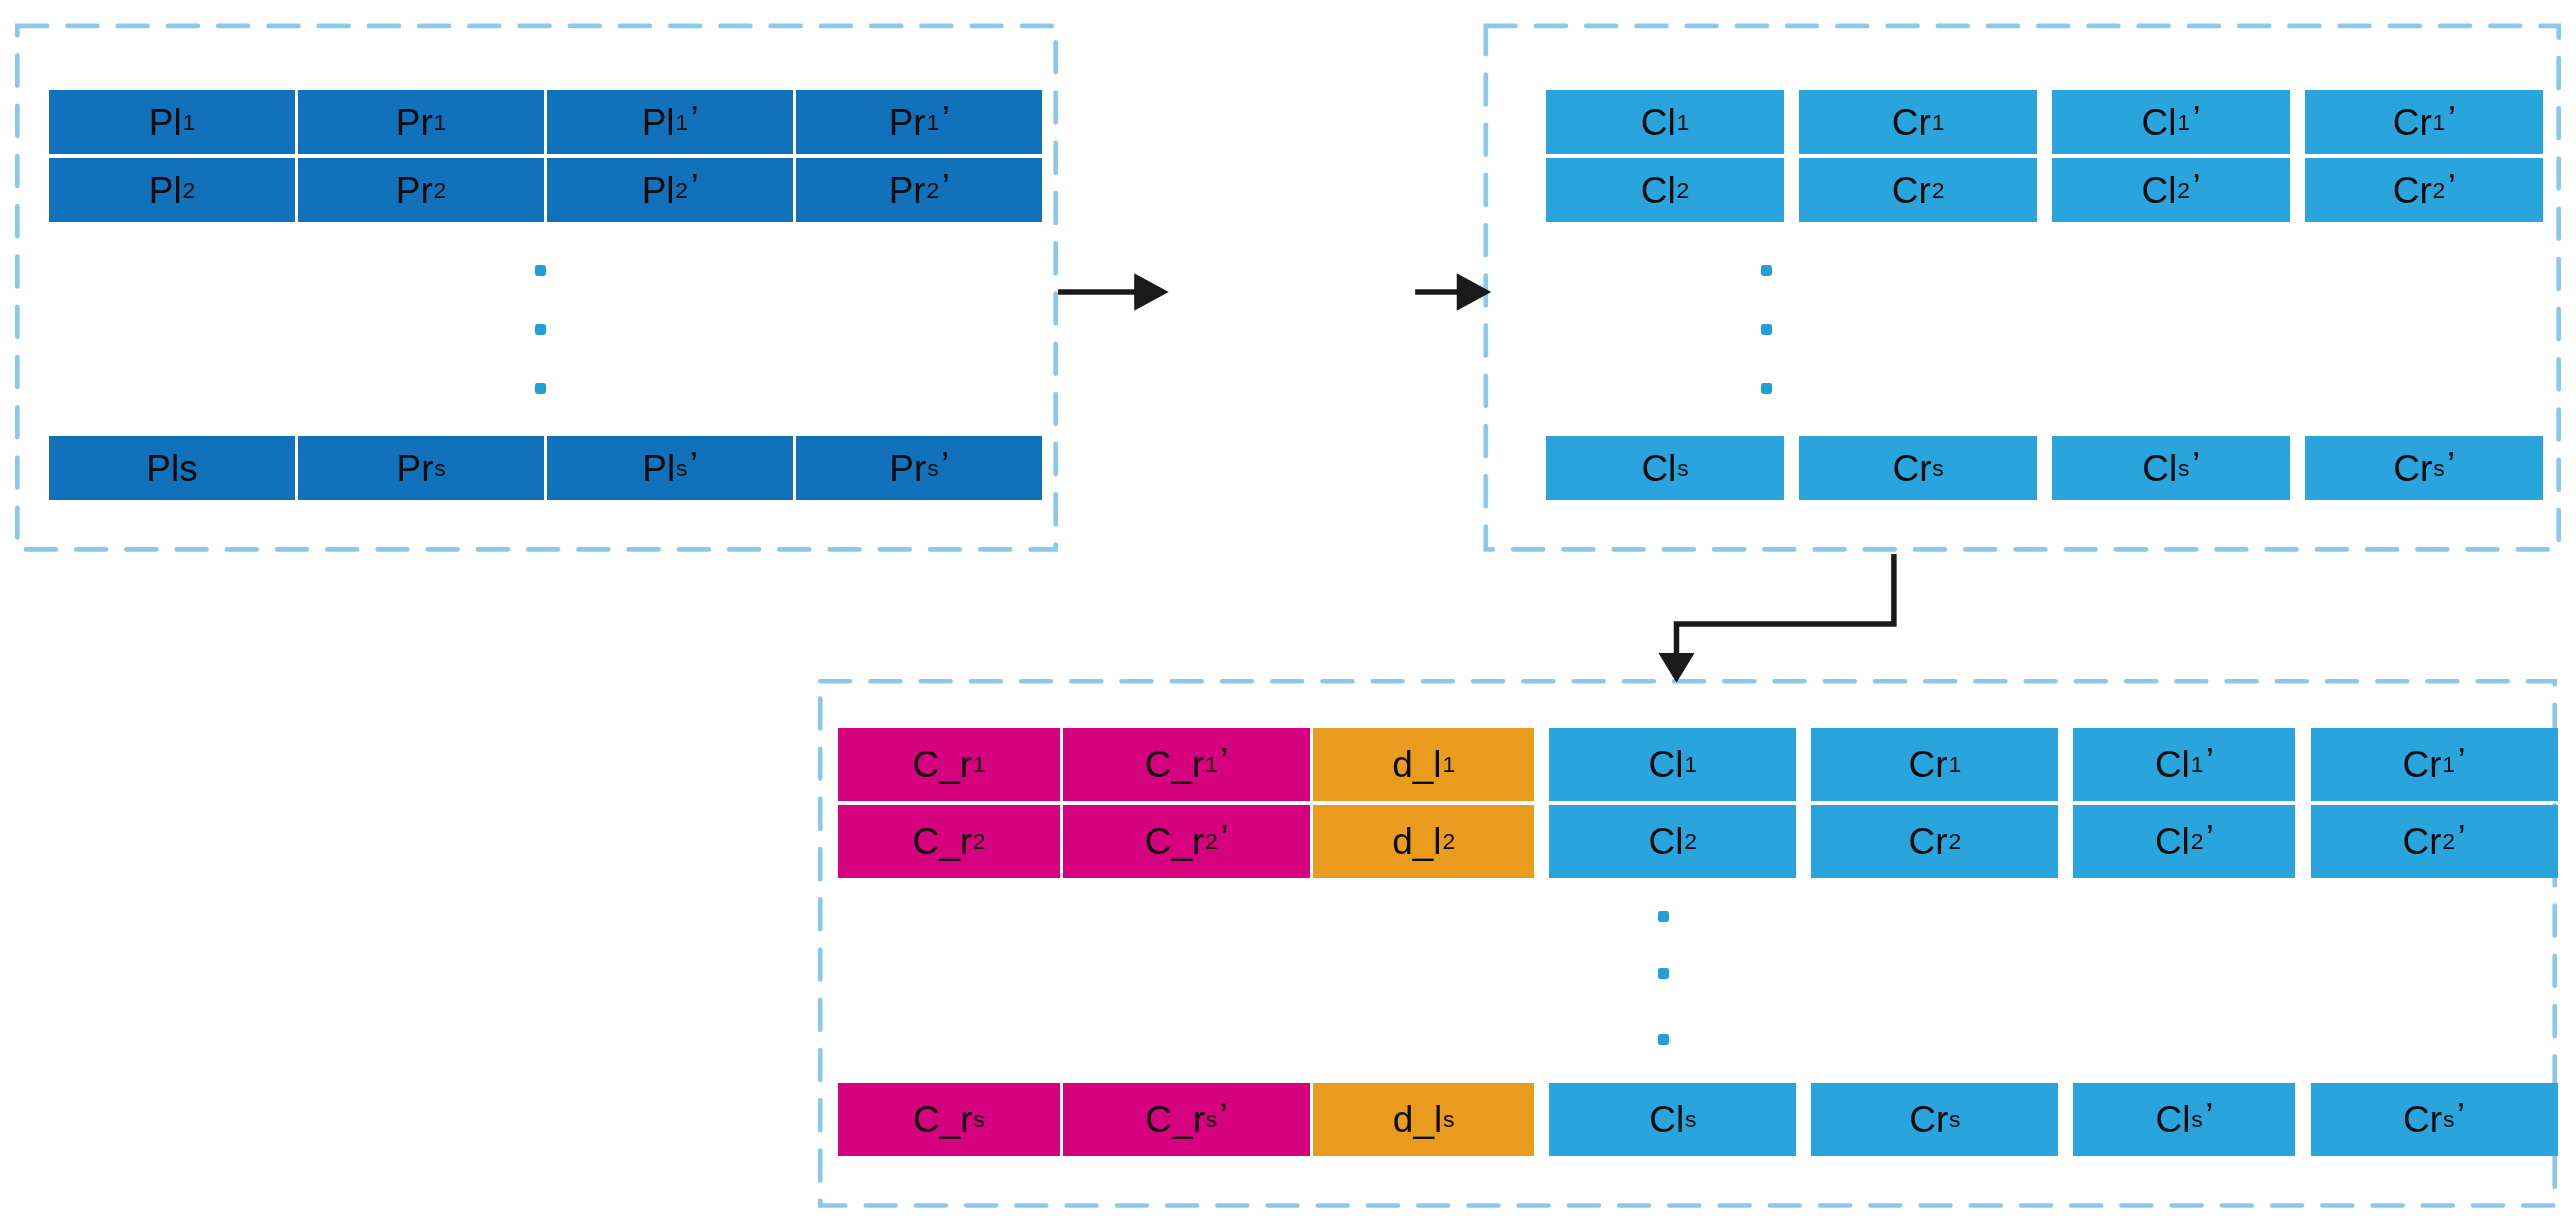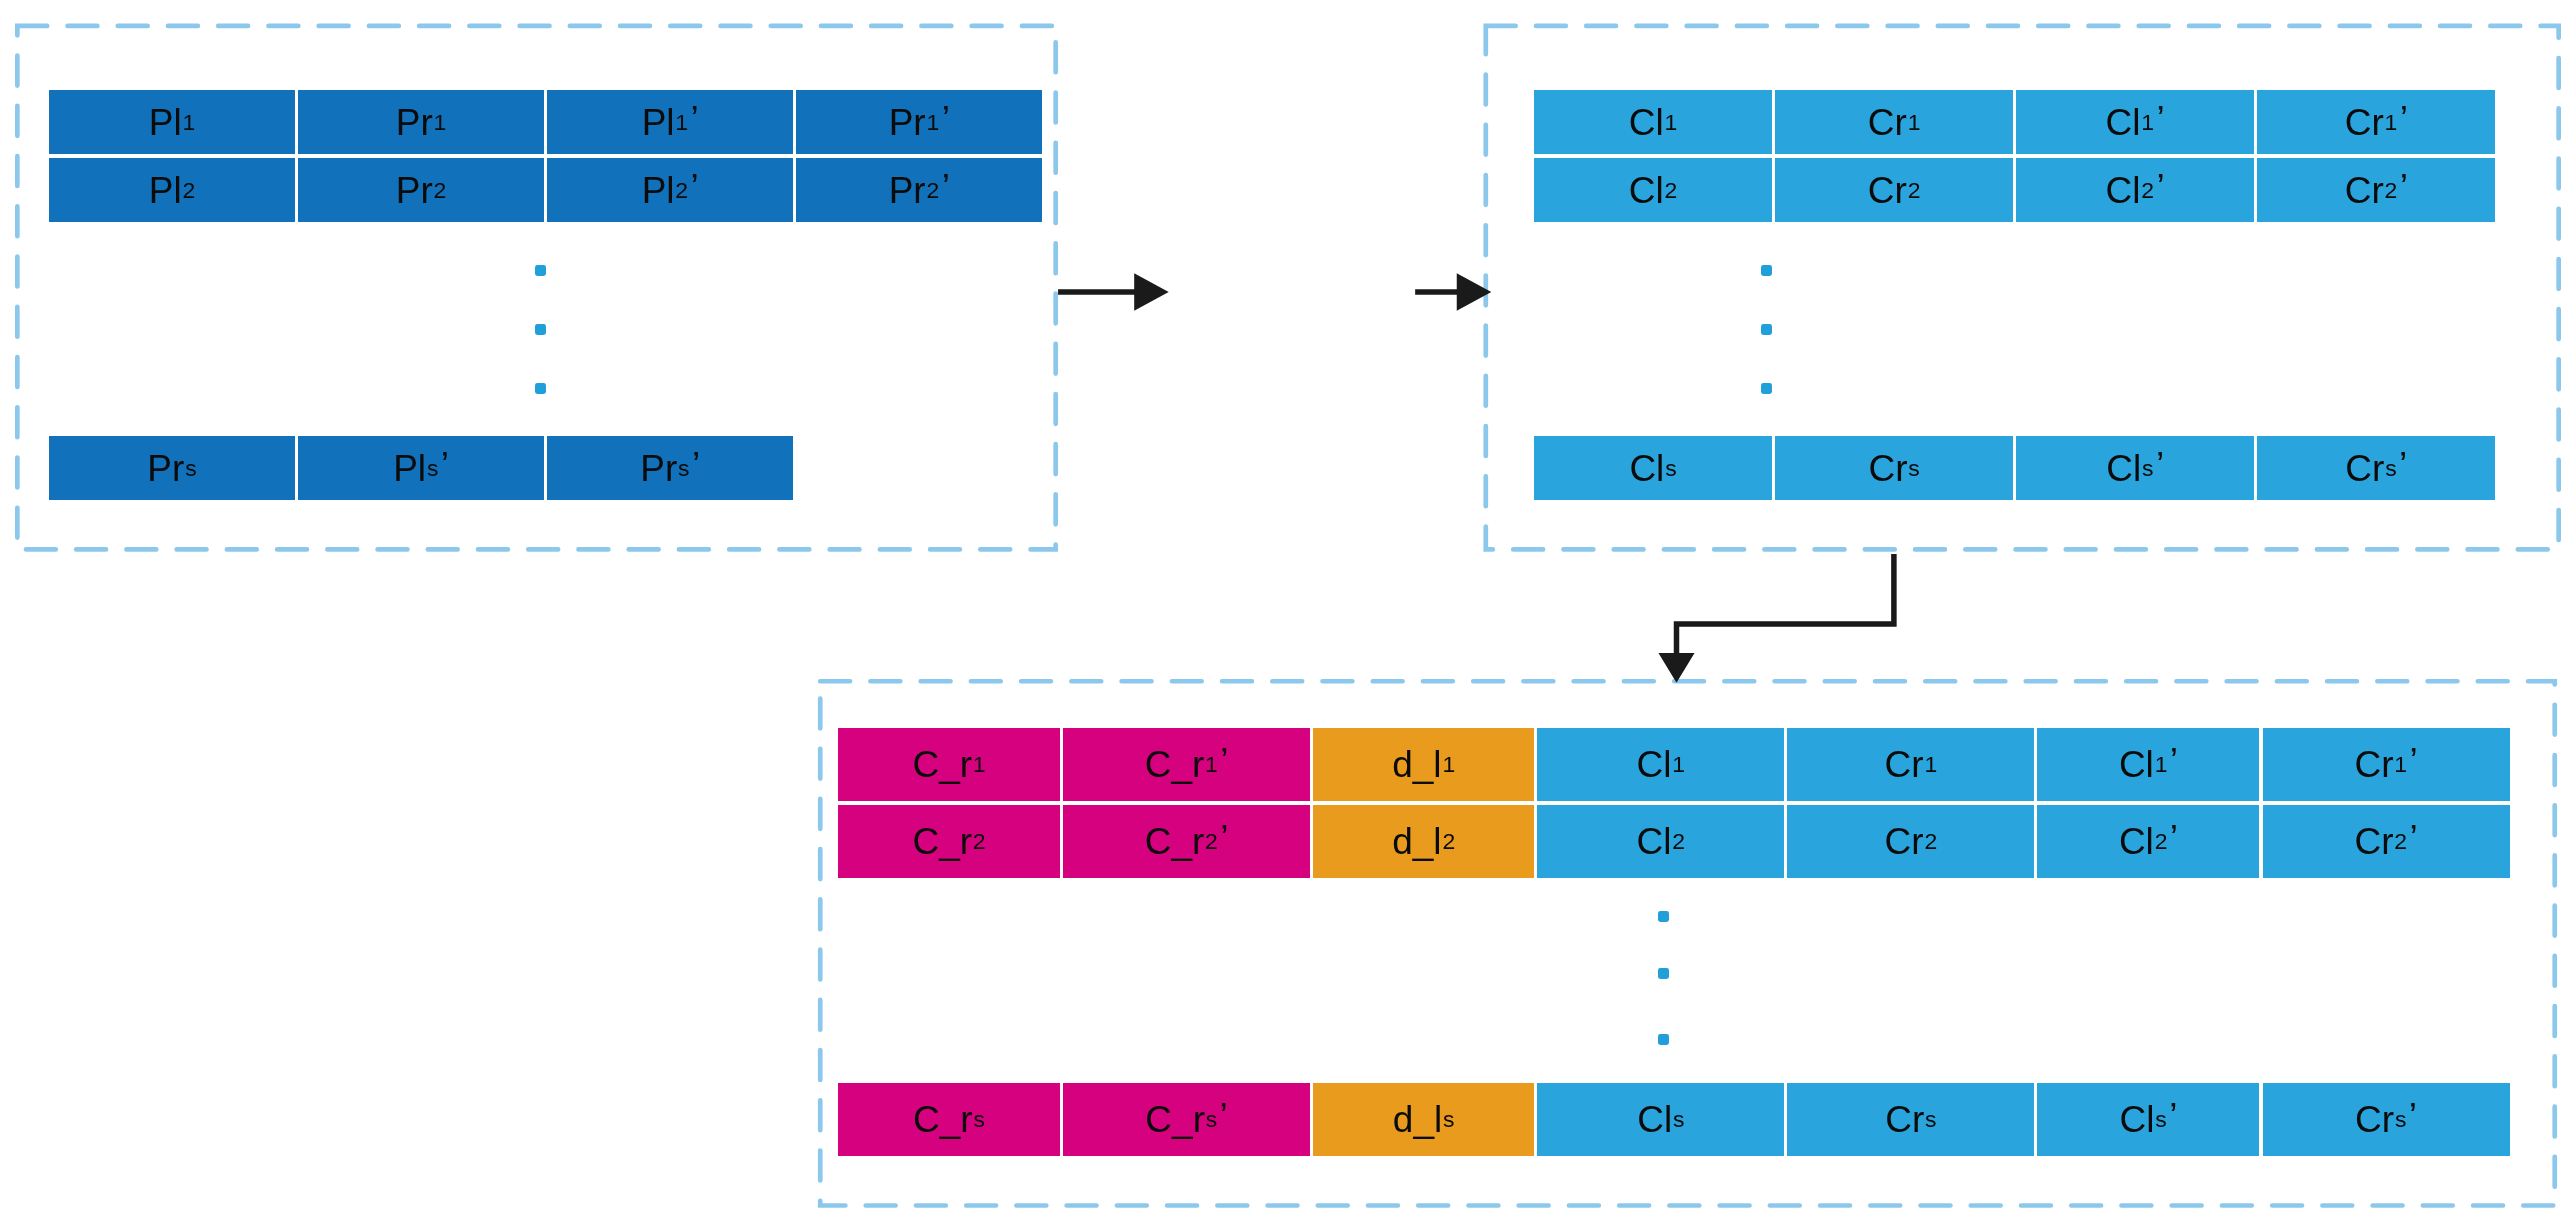--- a/index.html
+++ b/index.html
@@ -58,21 +58,21 @@
     vertical-align: -0.30em;
     line-height: 1;
     margin-left: 0.8px;
   }
   .cell .prime {
     margin-left: 2.4px;
     position: relative;
     top: -0.08em;
   }
   .c-dark  { background: var(--dark-blue); }
-  .c-light { background: var(--light-blue); }
+  .c-light { background: var(--light-blue); margin-left: 12px; }
   .c-mag   { background: var(--magenta); }
   .c-org   { background: var(--orange); }
   .dot {
     position: absolute;
     width: 11px;
     height: 11px;
     border-radius: 2.4px;
     background: var(--dot-blue);
   }
   #key-box {
@@ -146,20 +146,23 @@
           <span class="prime">’</span>
         </div>
         <div class="cell c-dark" style="width: 246px;">
           <span>Pr</span>
           <sub>2</sub>
           <span class="prime">’</span>
         </div>
       </div>
       <div class="tbl-row" style="left: 49px; top: 436px; height: 64px;">
         <div class="cell c-dark" style="width: 246px;">
+          <span>Pls</span>
+        </div>
+        <div class="cell c-dark" style="width: 246px;">
           <span>Pr</span>
           <sub>s</sub>
         </div>
         <div class="cell c-dark" style="width: 246px;">
           <span>Pl</span>
           <sub>s</sub>
           <span class="prime">’</span>
         </div>
         <div class="cell c-dark" style="width: 246px;">
           <span>Pr</span>

